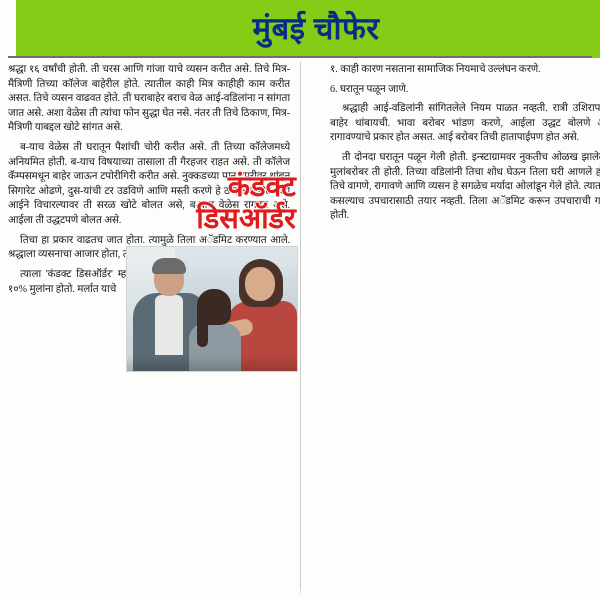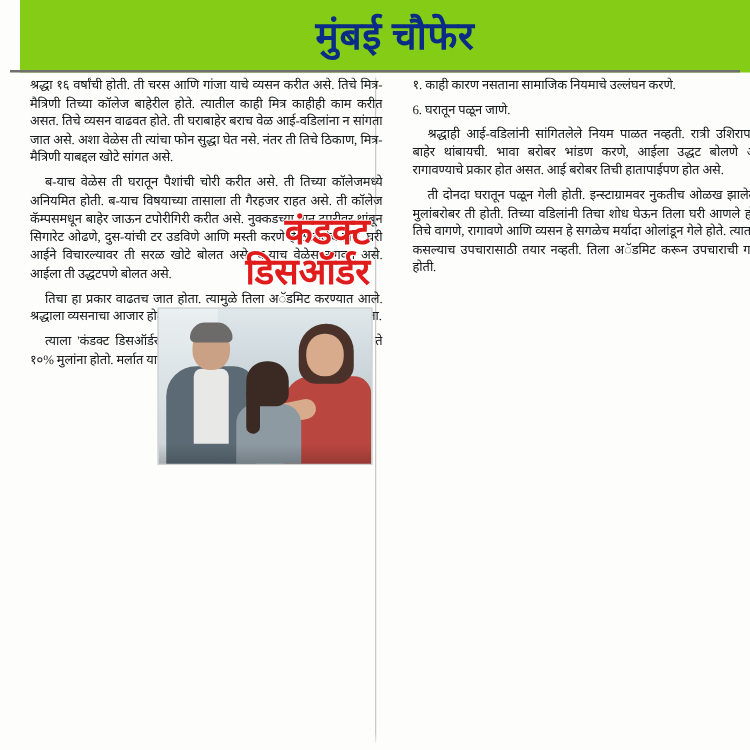--- a/index.html
+++ b/index.html
@@ -58,21 +58,21 @@
     height: 532px;
     background: #fdfdfb;
   }
   .col {
     position: absolute;
     top: 0;
     width: 282px;
     height: 532px;
     overflow: hidden;
   }
-  .col-left { left: 16px; }
+  .col-left { left: 0; }
   .col-right { left: 302px; margin-left: 20px; }
   .vdivider {
     position: absolute;
     top: 0;
     left: 292px;
     width: 1px;
     height: 532px;
     background: #c9c9c9;
   }
   p.txt {

